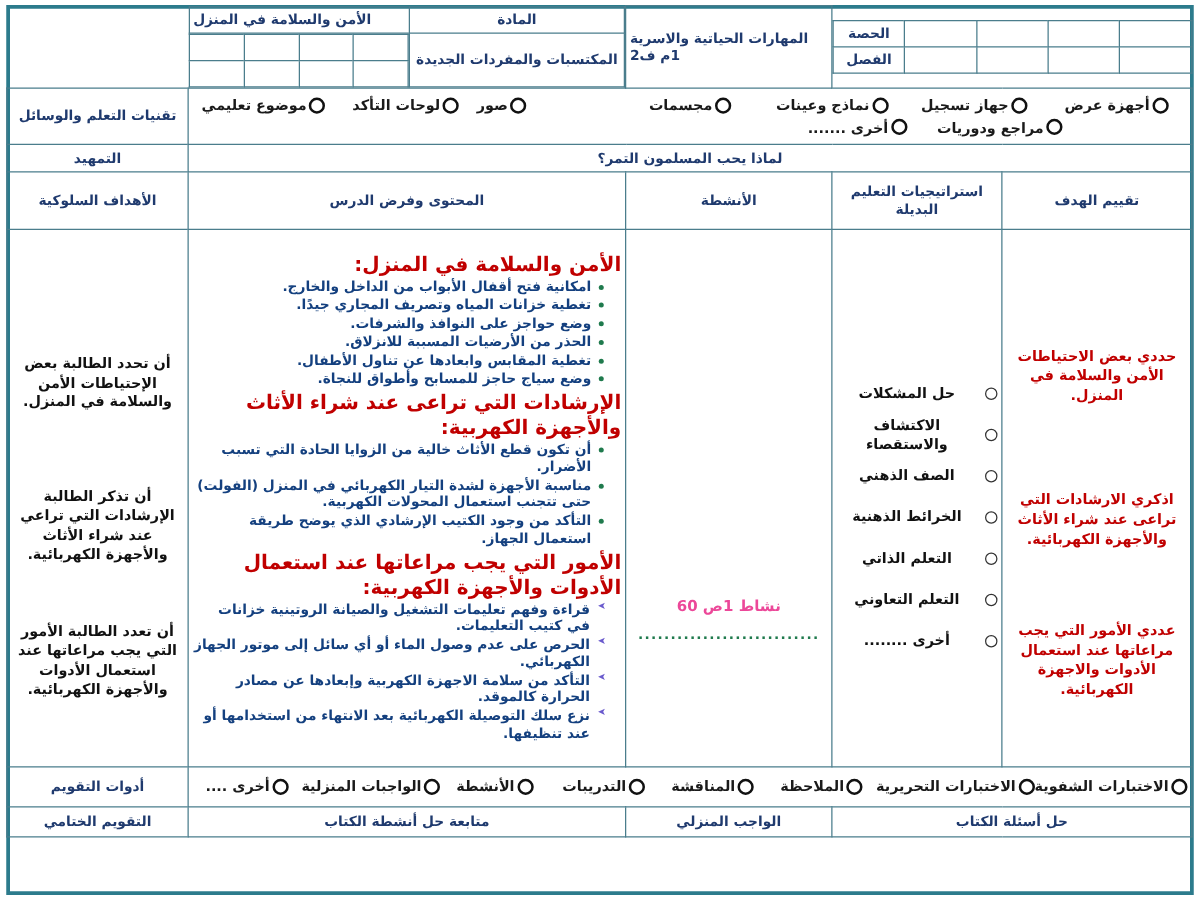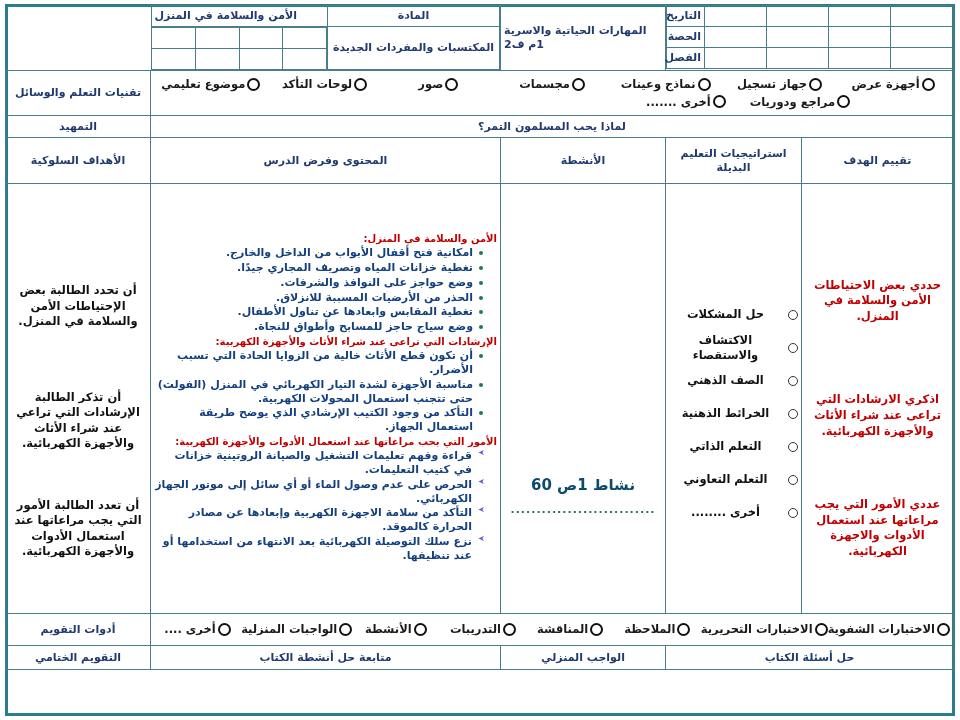--- a/index.html
+++ b/index.html
@@ -80,21 +80,21 @@
 
   
   .content-cell{
     vertical-align:top;
     text-align:right;
     padding:3px 6px 3px 4px;
     font-size:10.2px;
     line-height:1.32;
   }
   .sec-title{
-    color:#c00000;font-weight:bold;font-size:10px;
+    color:#c00000;font-weight:bold;font-size:16px;
     margin:0 0 1px 0;text-align:right;
   }
   ul.b{margin:0 12px 2px 0;padding:0;list-style:none;}
   ul.b li{
     position:relative;
     padding-right:12px;
     margin:0 0 1px 0;
     font-weight:bold;
     color:#14407f;
     text-align:right;
@@ -153,21 +153,21 @@
     margin-left:6px;flex:0 0 auto;
   }
   .strat-txt{
     flex:1 1 auto;text-align:center;
     font-weight:bold;color:#111;font-size:11.5px;
   }
   .strat-sp{height:30px;}
 
   
   .act-cell{vertical-align:top;text-align:center;padding-top:4px;}
-  .act-txt{color:#0c4a6e;font-weight:bold;font-size:15px;margin-top:196px;}
+  .act-txt{color:#ec4899;font-weight:bold;font-size:12px;margin-top:196px;}
   .act-dots{color:#1f7a4d;font-size:11px;letter-spacing:1px;margin-top:8px;font-weight:bold;}
 
   .bottom-line{text-align:center;font-weight:bold;}
   .bottom-red{color:#c00000;font-size:12px;}
   .bottom-blue{color:#1f3a6e;font-size:12px;}
 </style>
 </head>
 <body>
 
 <div class="sheet">
@@ -180,27 +180,20 @@
       <col style="width:165px">
       <col style="width:350px">
       <col style="width:145px">
     </colgroup>
     <tbody>
 
       <tr>
         <td colspan="2" style="padding:0;border:none;">
           <table style="width:100%;border-collapse:collapse;table-layout:fixed;">
             <tbody>
-                <tr>
-              <td style="border:1px solid #4a7d8c;height:21px;"></td>
-              <td style="border:1px solid #4a7d8c;"></td>
-              <td style="border:1px solid #4a7d8c;"></td>
-              <td style="border:1px solid #4a7d8c;"></td>
-              <td style="border:1px solid #4a7d8c;width:38px;" class="small-lbl">التاريخ</td>
-            </tr>
             <tr>
               <td style="border:1px solid #4a7d8c;height:21px;"></td>
               <td style="border:1px solid #4a7d8c;"></td>
               <td style="border:1px solid #4a7d8c;"></td>
               <td style="border:1px solid #4a7d8c;"></td>
               <td style="border:1px solid #4a7d8c;" class="small-lbl">الحصة</td>
             </tr>
             <tr>
               <td style="border:1px solid #4a7d8c;height:21px;"></td>
               <td style="border:1px solid #4a7d8c;"></td>
@@ -263,21 +256,21 @@
                 <span class="opt-txt">جهاز تسجيل</span>
               </span>
               <span class="opt" style="flex: 1 1 0px; justify-content: center;">
                 <span class="ring"></span>
                 <span class="opt-txt">نماذج وعينات</span>
               </span>
               <span class="opt" style="flex: 1 1 0px; justify-content: center;">
                 <span class="ring"></span>
                 <span class="opt-txt">مجسمات</span>
               </span>
-              <span class="opt" style="flex: 1 1 0px; justify-content: center;">
+              <span class="opt" style="flex: 1 1 0px; justify-content: flex-end;">
                 <span class="ring"></span>
                 <span class="opt-txt">صور</span>
               </span>
               <span class="opt" style="flex: 1 1 0px; justify-content: center;">
                 <span class="ring"></span>
                 <span class="opt-txt">لوحات التأكد</span>
               </span>
               <span class="opt" style="flex: 1 1 0px; justify-content: center;">
                 <span class="ring"></span>
                 <span class="opt-txt">موضوع تعليمي</span>

